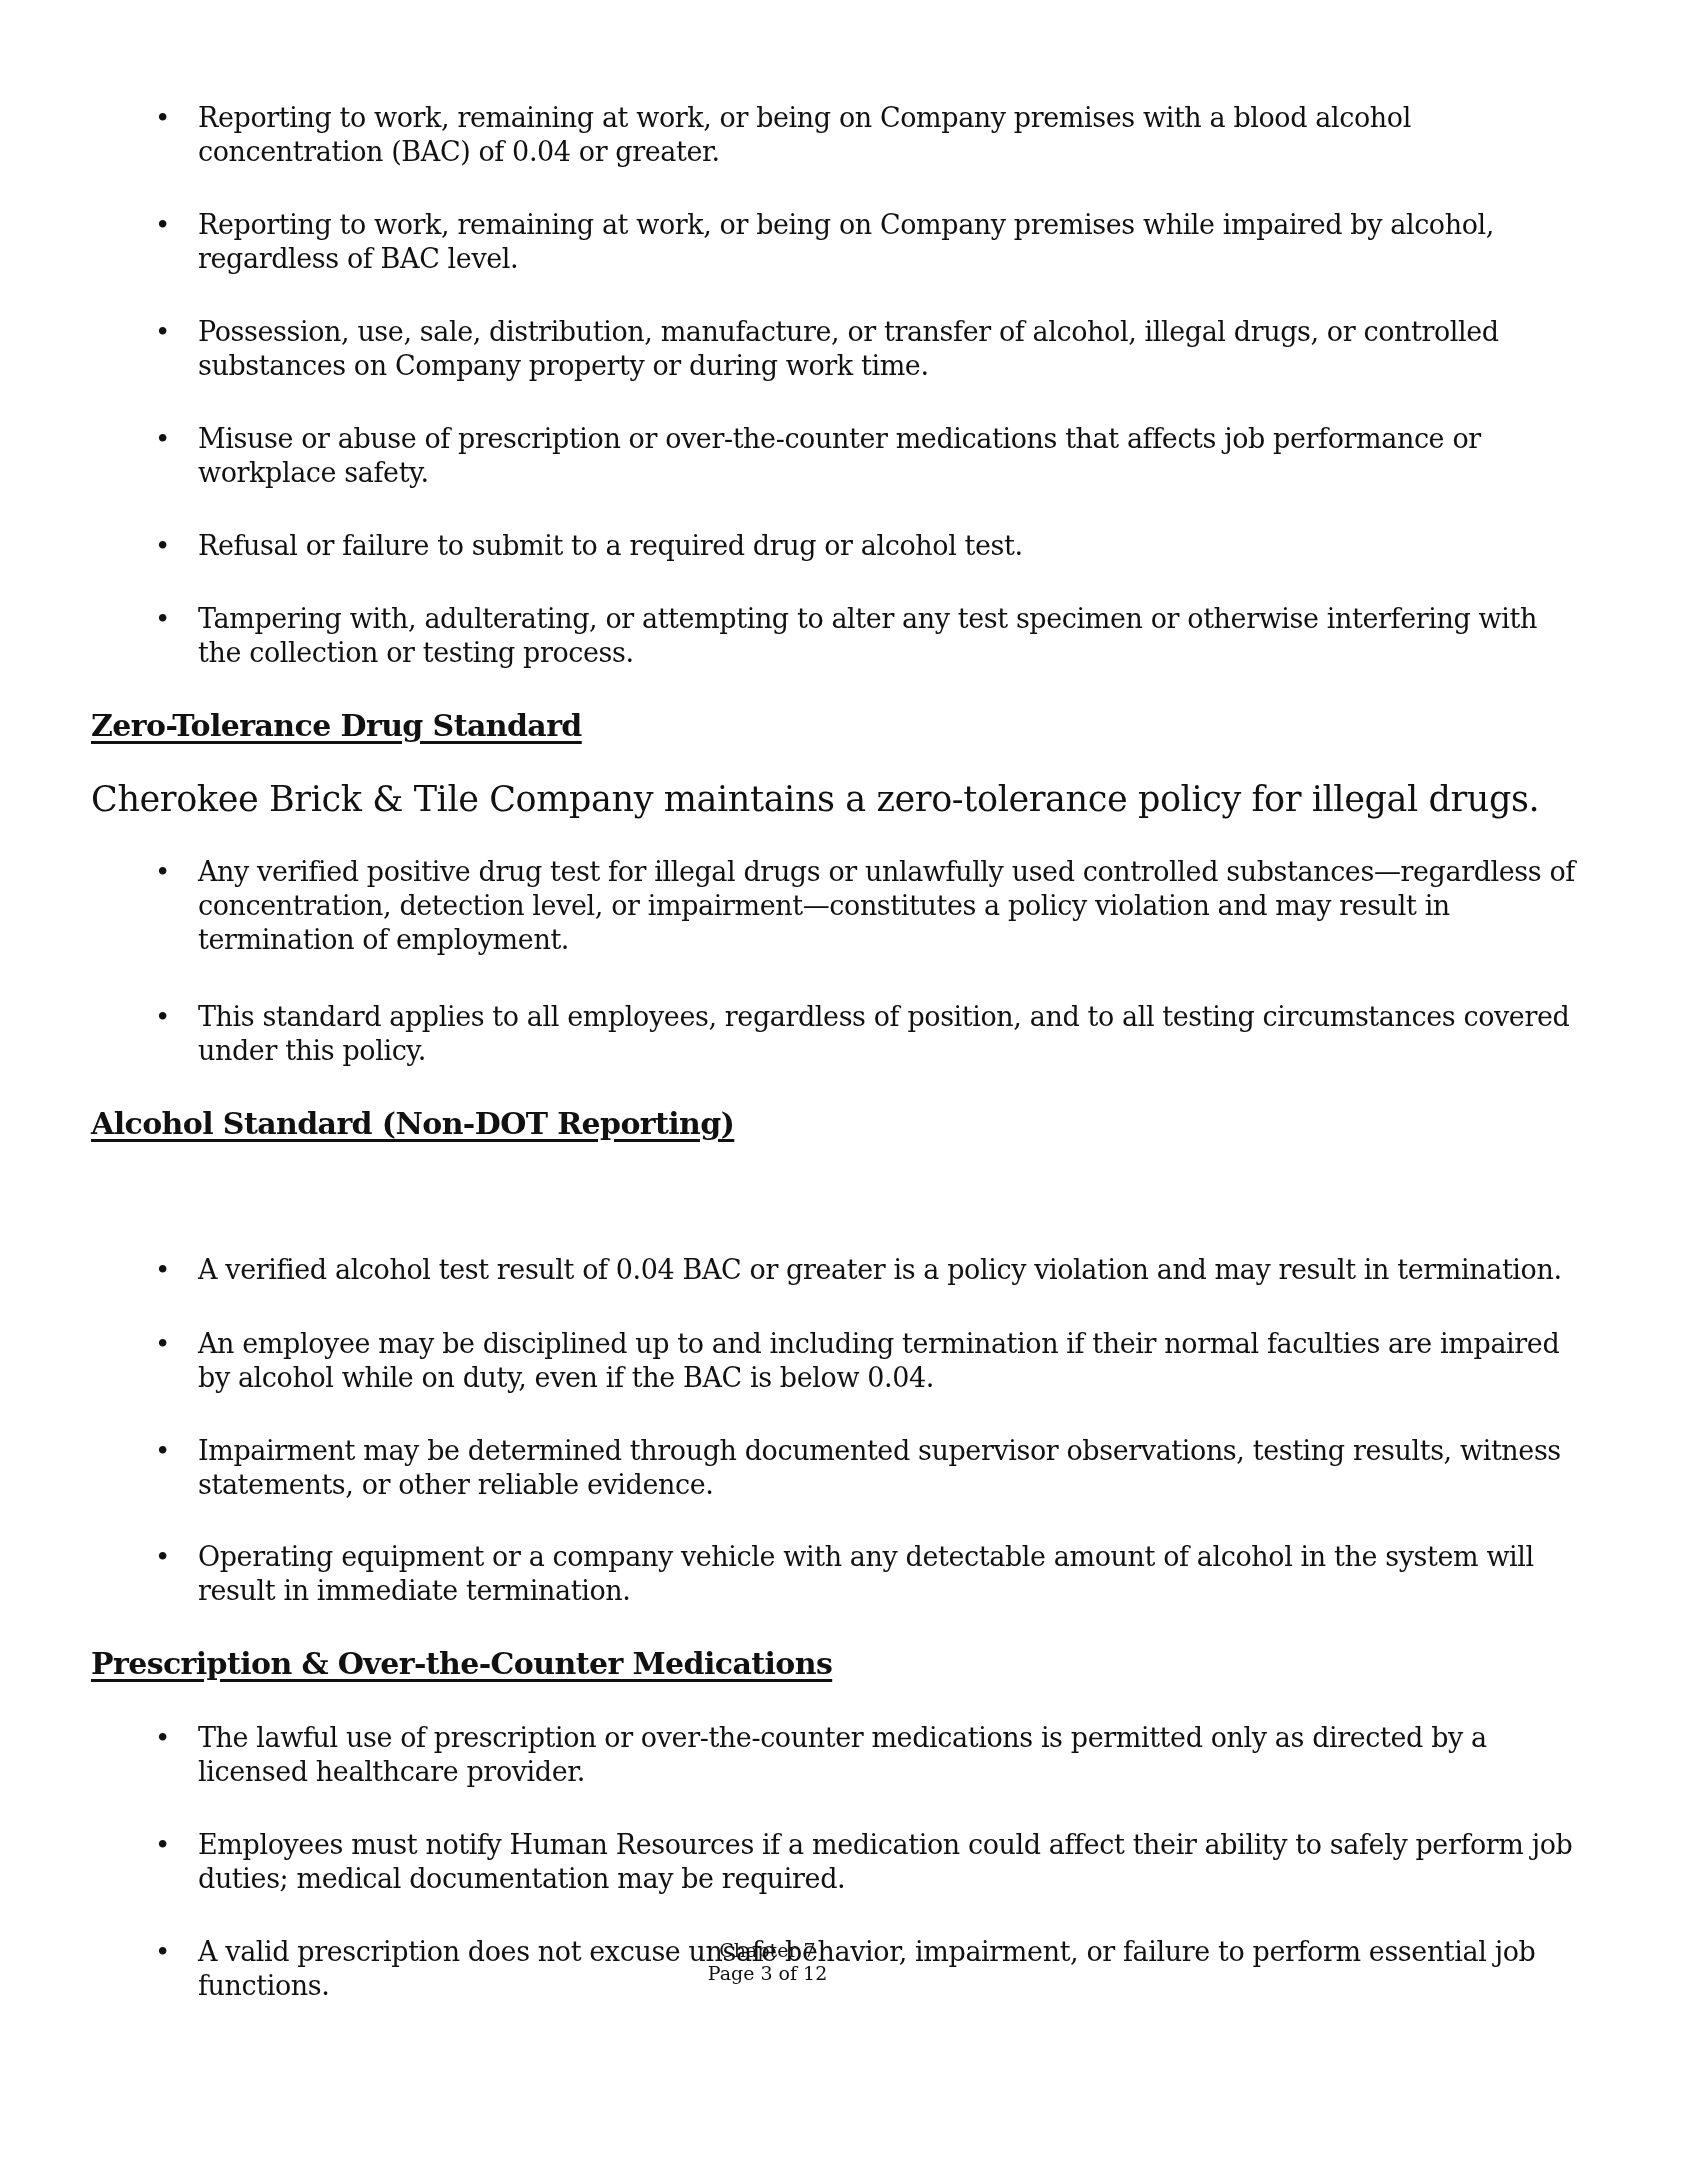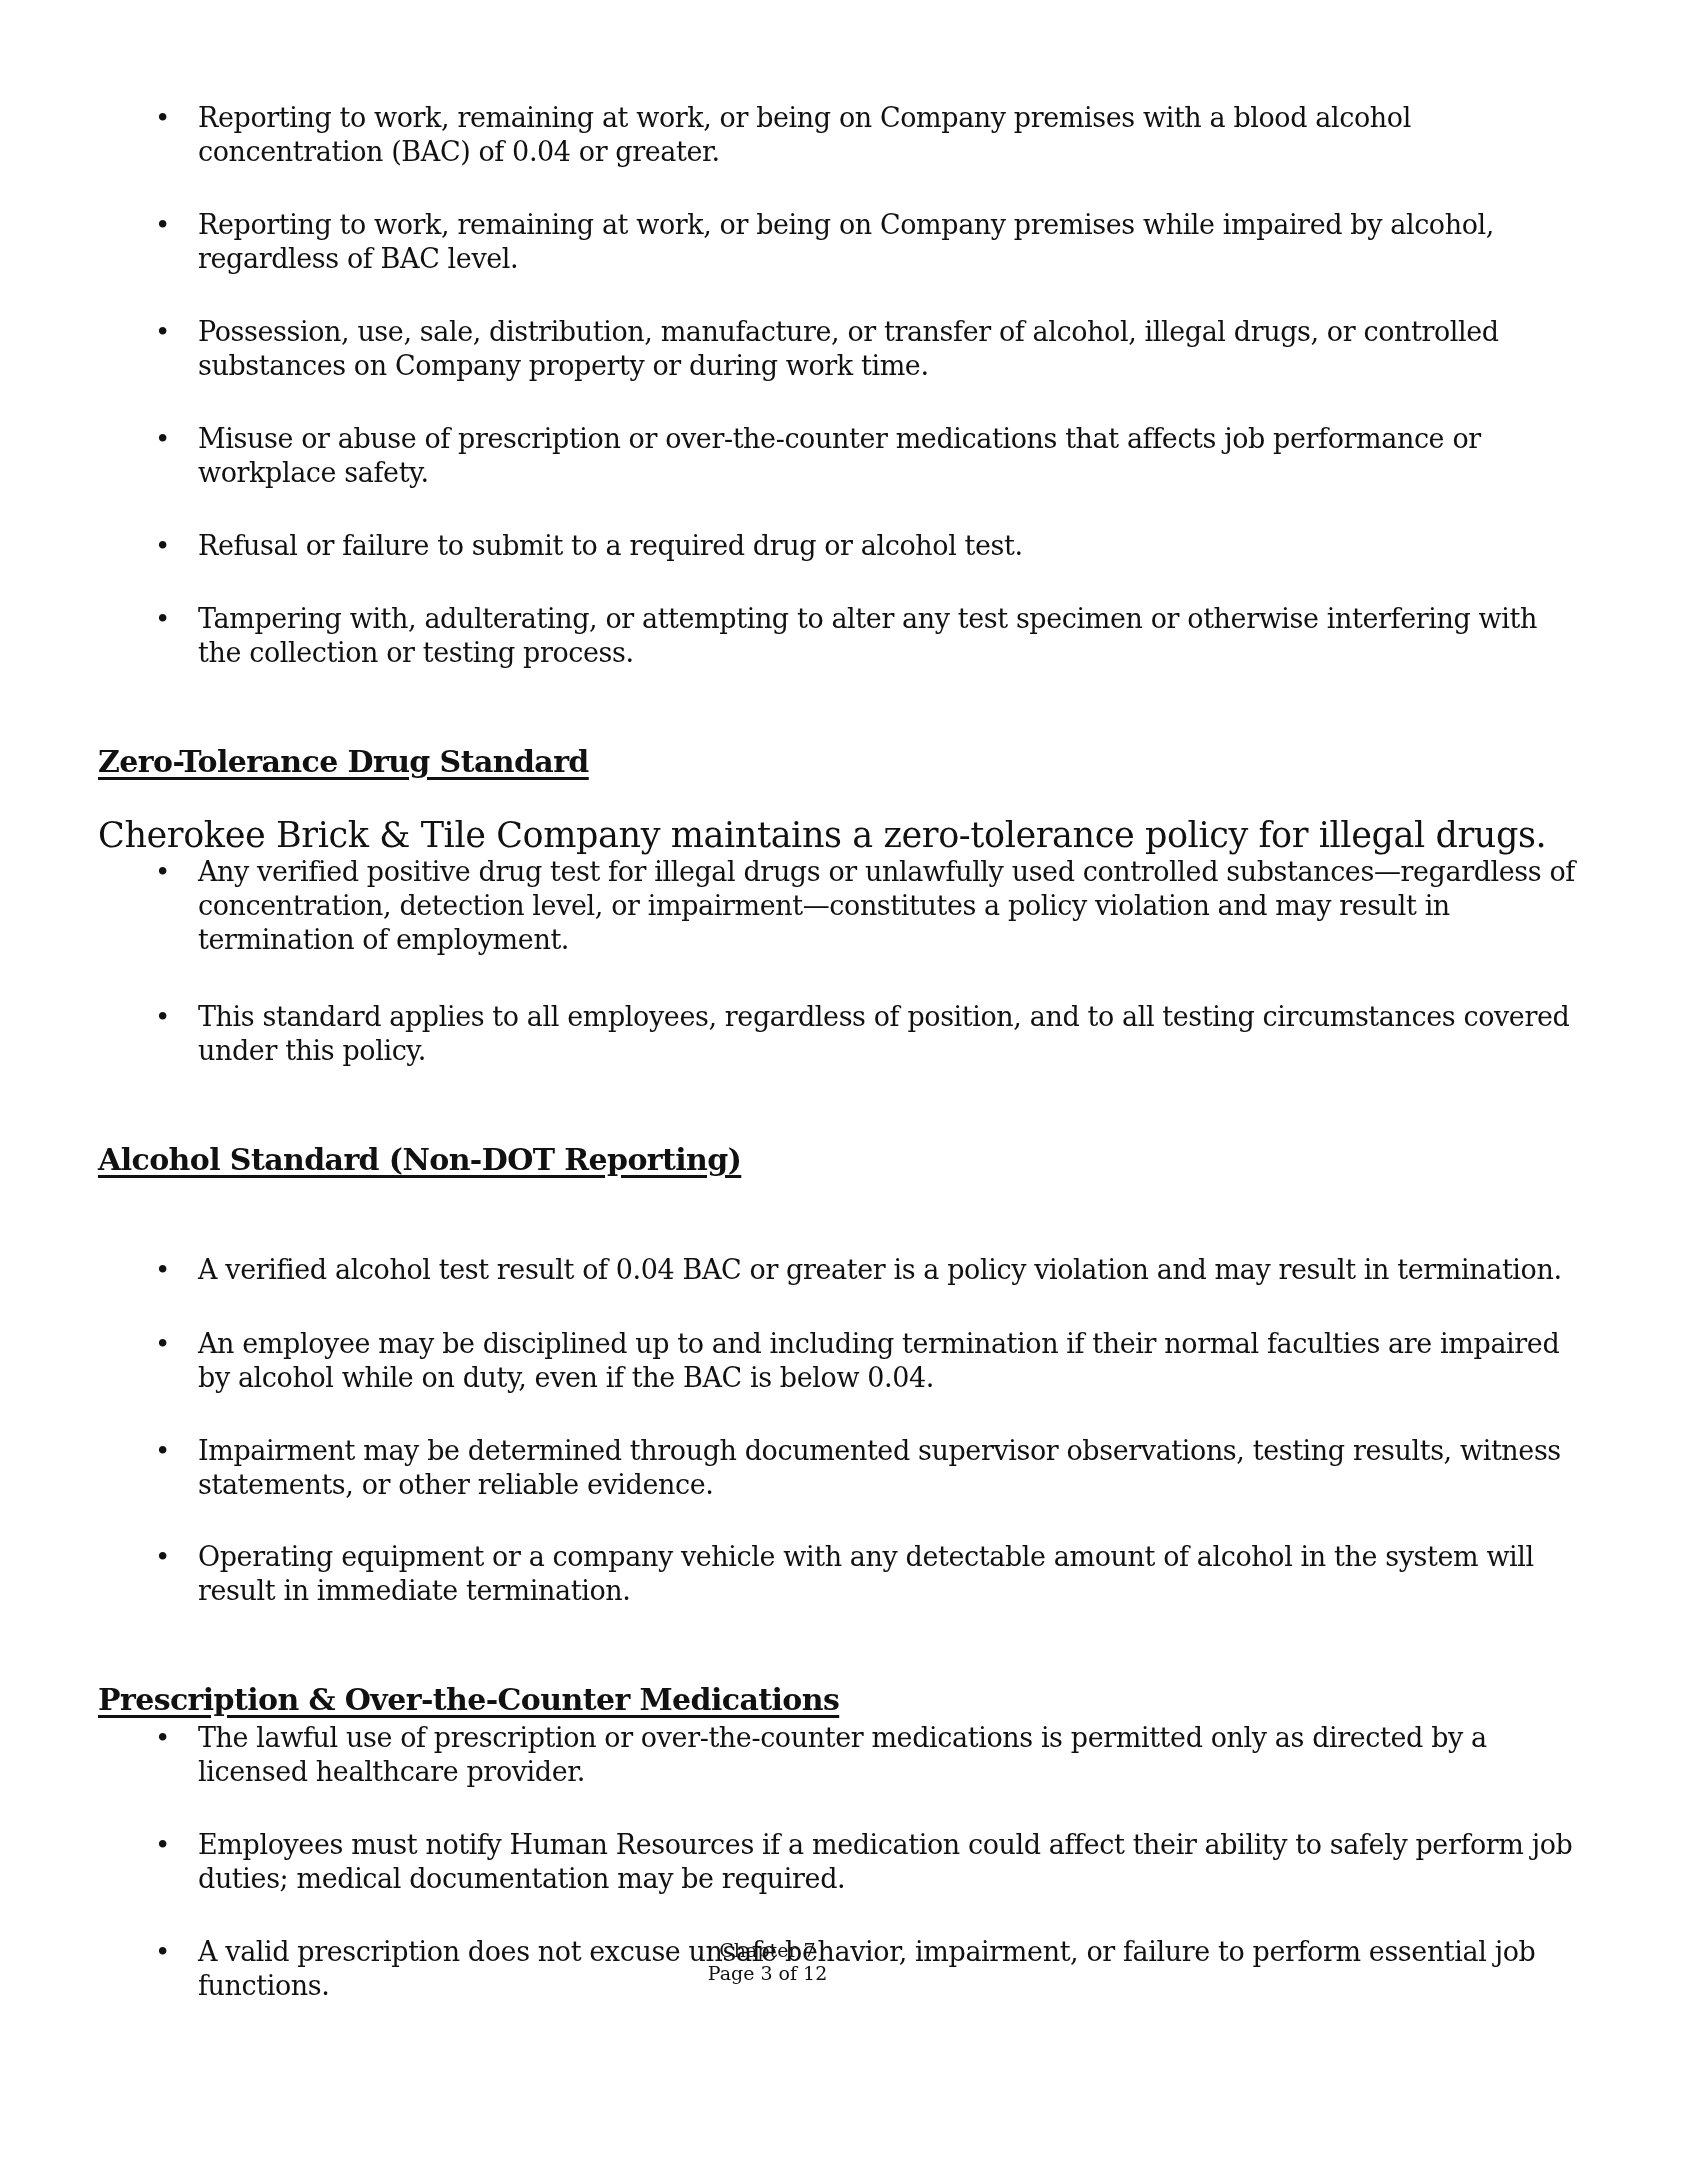--- a/index.html
+++ b/index.html
@@ -1,19 +1,19 @@
 <!DOCTYPE html>
 <html><head>
 <meta charset="utf-8">
 <style>
   html, body { margin: 0; padding: 0; background: #ffffff; }
   body { width: 1683px; height: 2178px; position: relative; overflow: hidden;
          font-family: "DejaVu Serif", "Liberation Serif", serif; color: #111; }
   .page { position: absolute; left: 0; top: 0; width: 1683px; height: 2178px; }
-  .block { position: absolute; left: 98px; width: 1495px; margin-top: 36px; }
+  .block { position: absolute; left: 91px; width: 1495px; }
   .bullet-item { position: absolute; left: 155px; width: 1426px; }
   .bullet-dot { position: absolute; left: 0; top: 0; font-size: 26px; line-height: 34px; width: 20px; }
   .bullet-text { position: absolute; left: 43px; top: 0; width: 1386px;
                  font-size: 27px; line-height: 34px; letter-spacing: -0.4px; }
   .heading { font-size: 30px; font-weight: bold; text-decoration: underline;
              text-decoration-thickness: 3px; text-underline-offset: 5px;
              line-height: 40px; letter-spacing: -0.6px; }
   .para { font-size: 35px; line-height: 34px; letter-spacing: -0.4px; }
   .footer { position: absolute; left: 0; width: 1535px; top: 1939px; text-align: center;
             font-size: 19px; line-height: 23px; }

